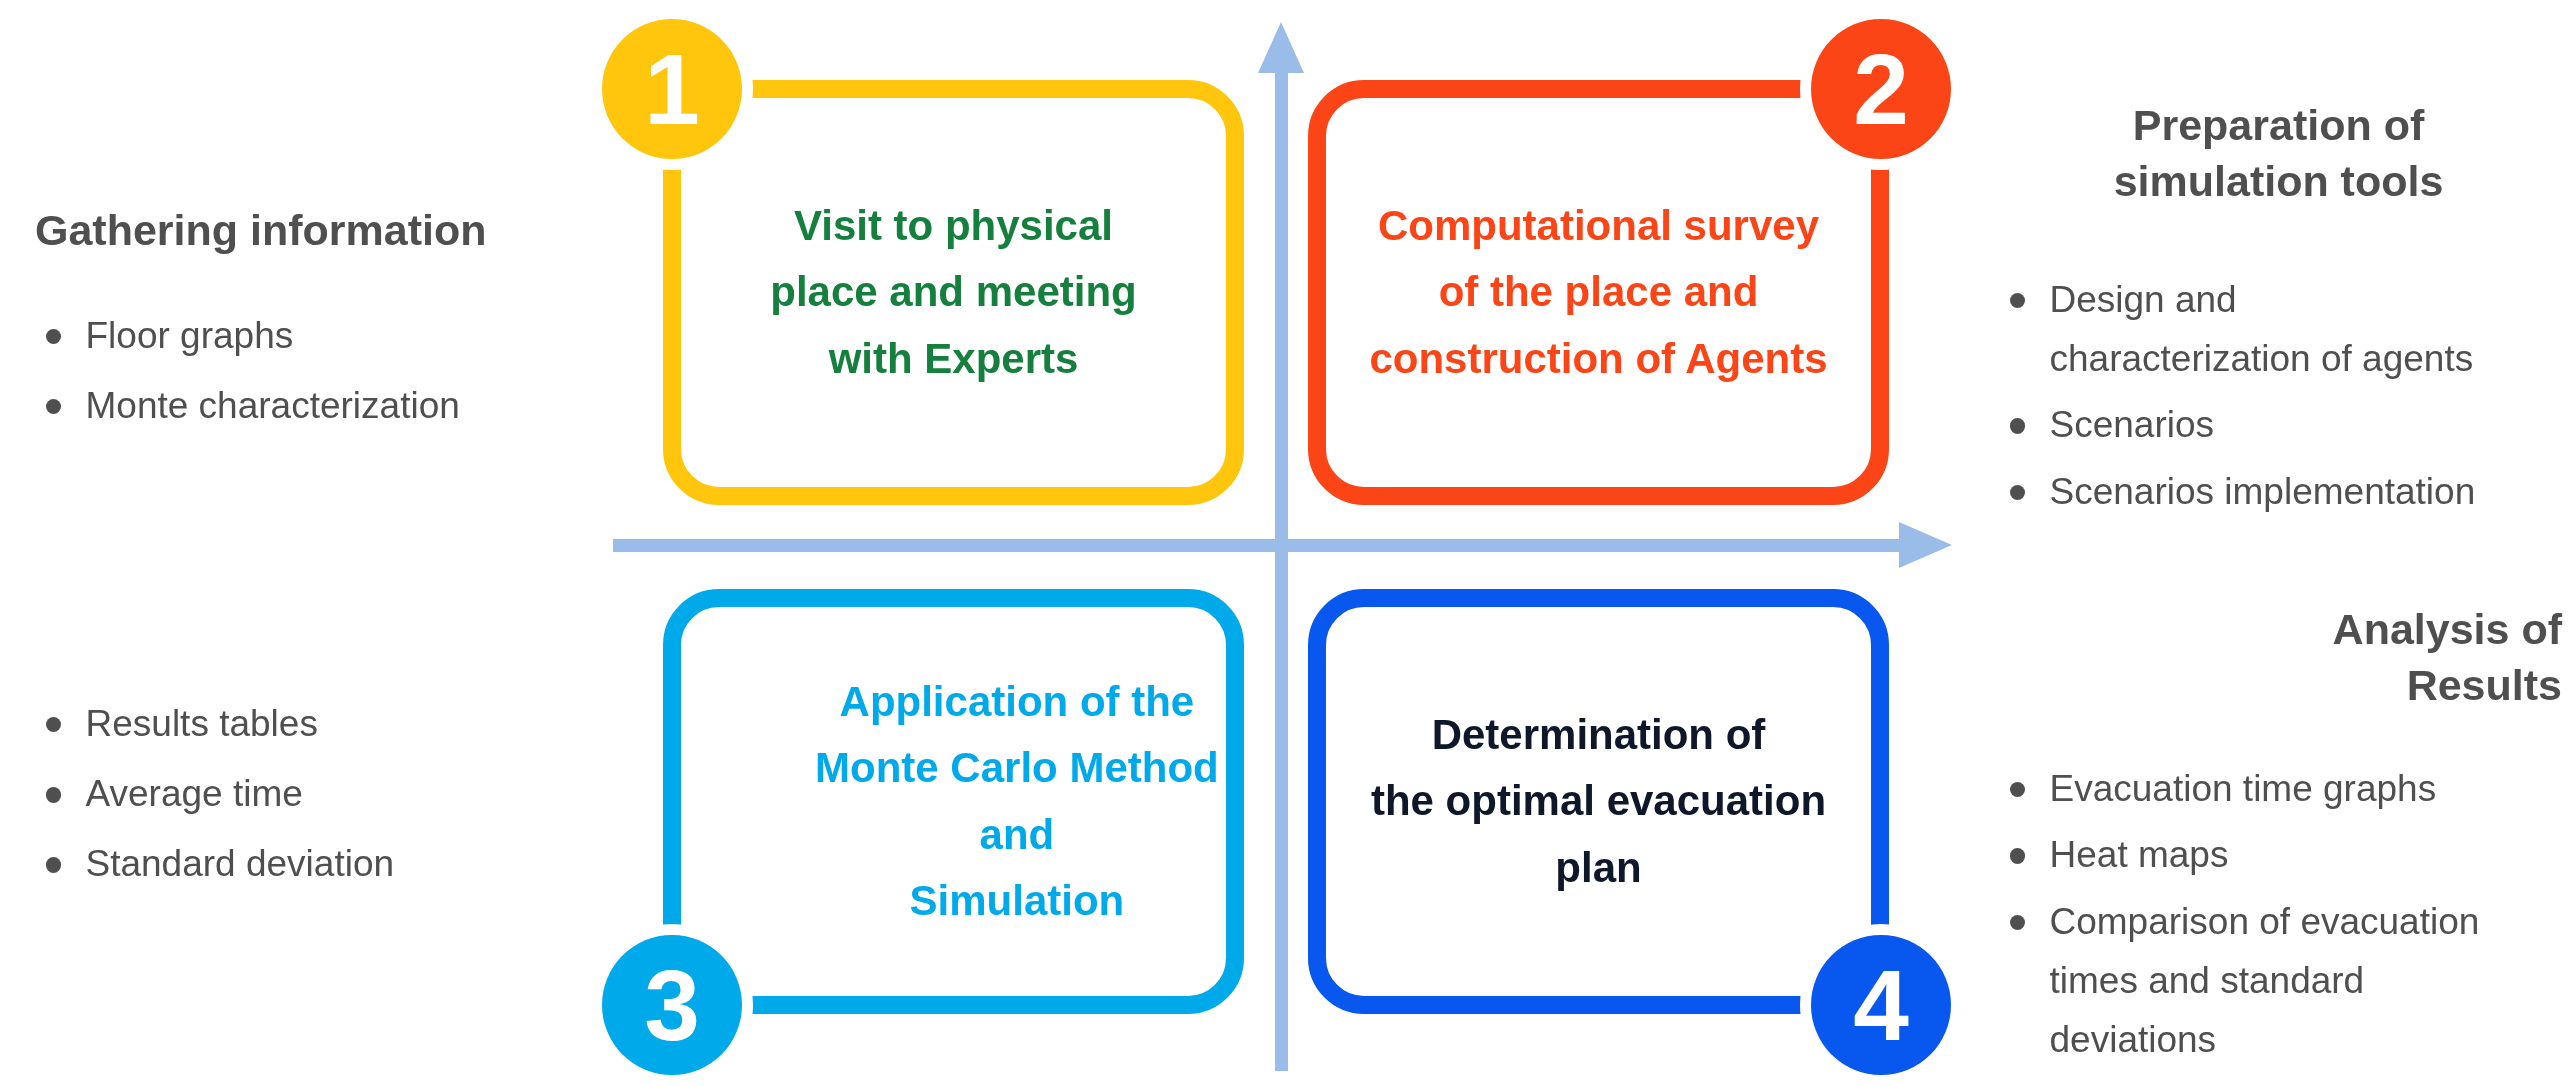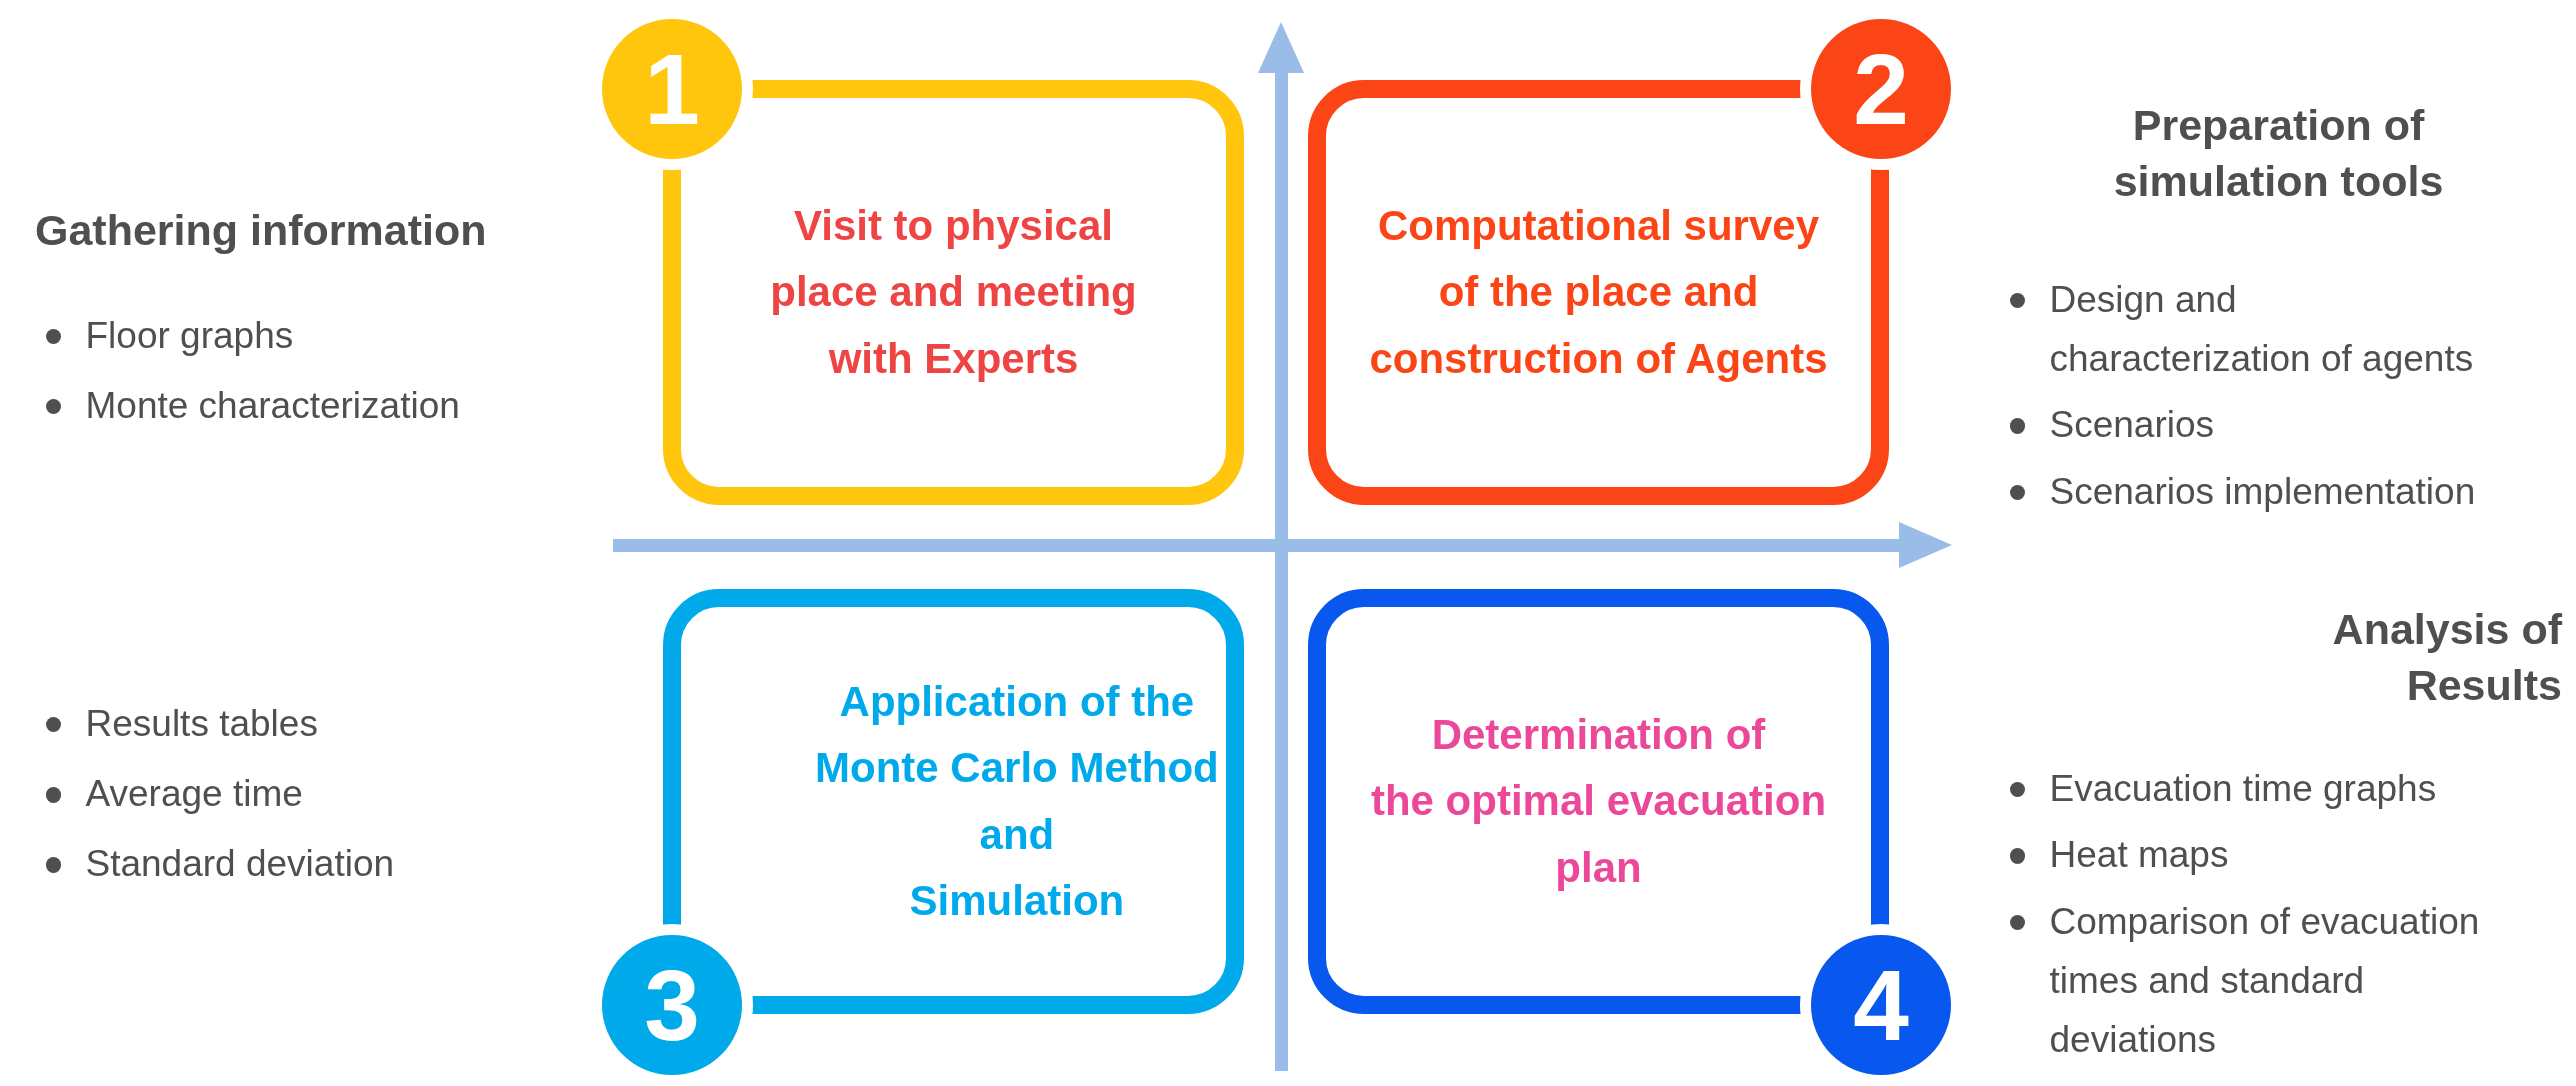--- a/index.html
+++ b/index.html
@@ -43,24 +43,24 @@
     justify-content:center;
     text-align:center;
   }
   .quad-label{
     white-space:pre-line;
     font-weight:bold;
     font-size:42px;
     line-height:1.58;
     padding:0 7.3px;
   }
-  .q1{left:663px; top:80px;  border-color:#FFC60D;color:#ef4444;}
+  .q1{left:663px; top:80px;  border-color:#FFC60D;color:#15803d;}
   .q2{left:1308px;top:80px;  border-color:#FB4516;color:#FB4516;}
   .q3{left:663px; top:589px; border-color:#00A9EA;color:#00A9EA;justify-content:flex-end;}
-  .q4{left:1308px;top:589px; border-color:#0857EE;color:#ec4899;text-align:center;}
+  .q4{left:1308px;top:589px; border-color:#0857EE;color:#0f172a;text-align:center;}
 
   
   .badge{
     position:absolute;
     width:140px;height:140px;
     border-radius:50%;
     box-shadow:0 0 0 11px #ffffff;   
     color:#ffffff;
     font-weight:bold;
     font-size:100px;

